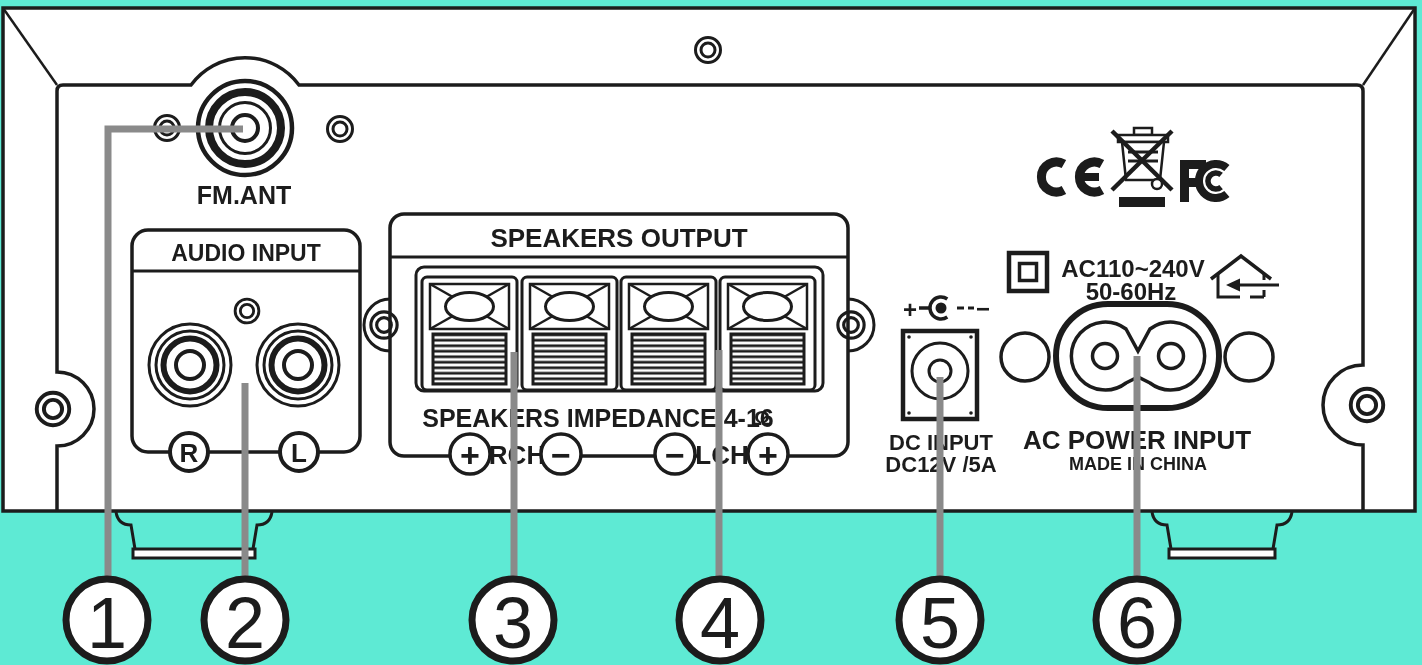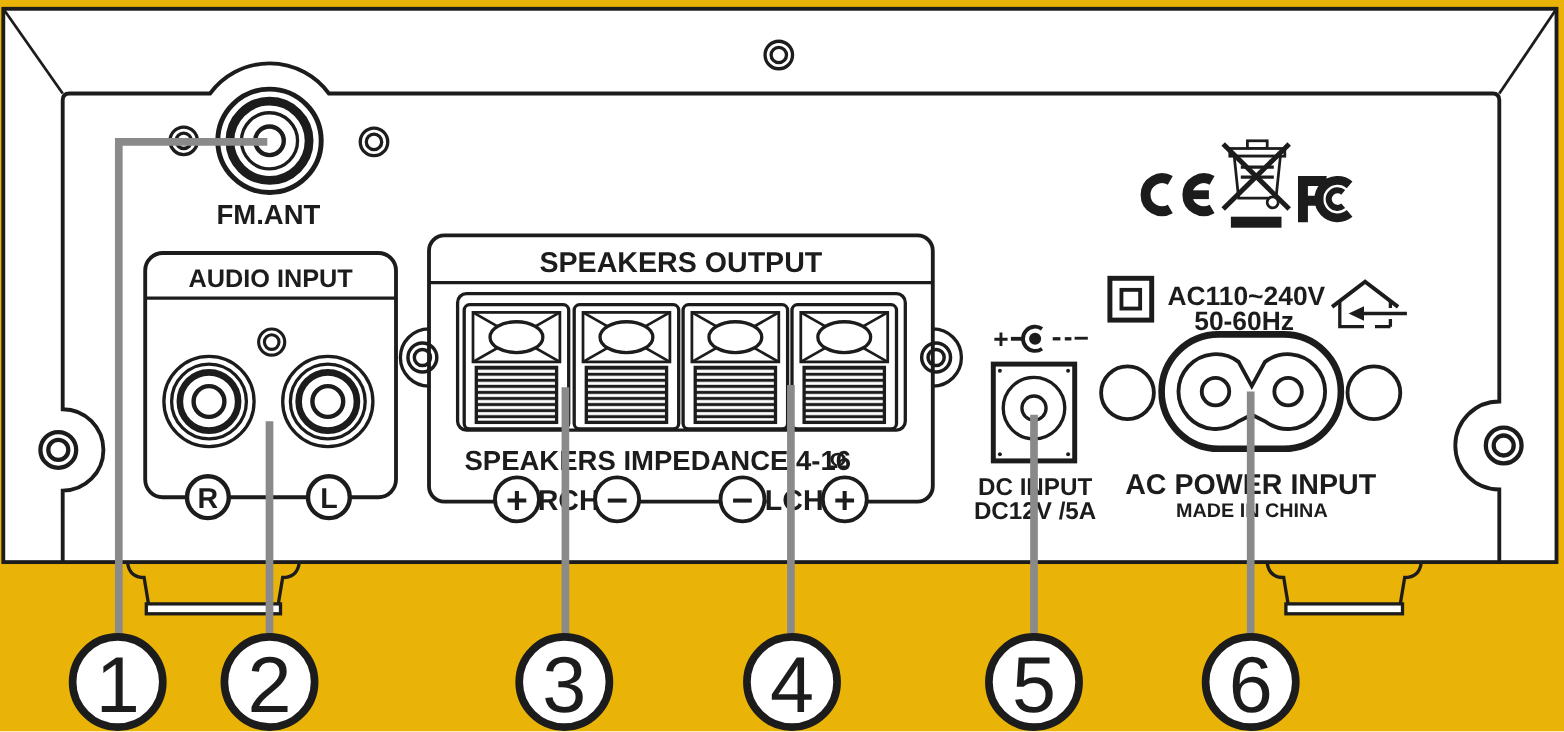--- a/index.html
+++ b/index.html
@@ -1,16 +1,16 @@
 <!DOCTYPE html>
 <html><head>
 <meta charset="utf-8">
 <style>
   html,body{margin:0;padding:0;background:#ffffff;}
-  .stage{width:1422px;height:665px;position:relative;background:#eab308;overflow:hidden;}
+  .stage{width:1422px;height:665px;position:relative;background:#5eead4;overflow:hidden;}
   svg{display:block;}
   text{font-family:"Liberation Sans", sans-serif;fill:#1c1c1c;}
   .b{font-weight:bold;}
 </style>
 </head>
 <body>
 
 <div class="stage">
 <svg width="1422" height="665" viewBox="0 0 1422 665" xmlns="http://www.w3.org/2000/svg">
   <defs>

